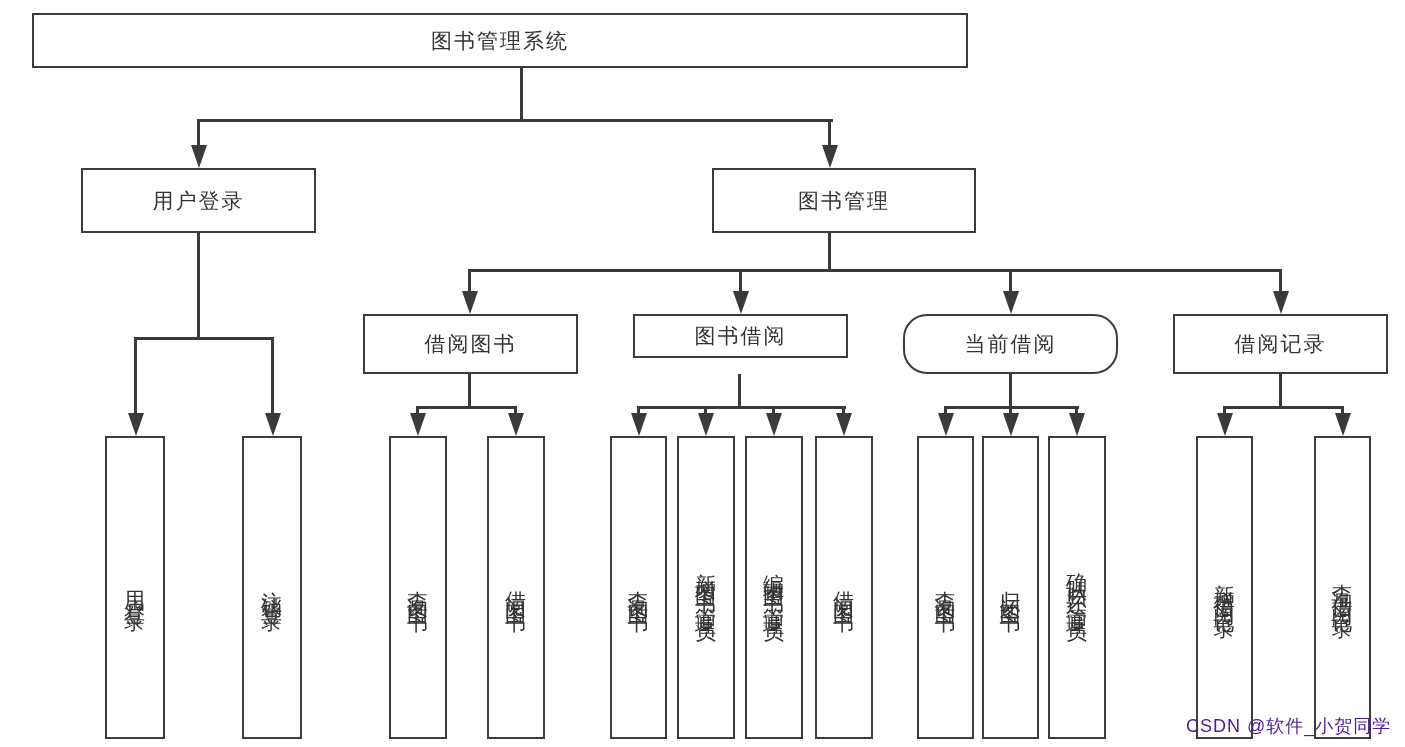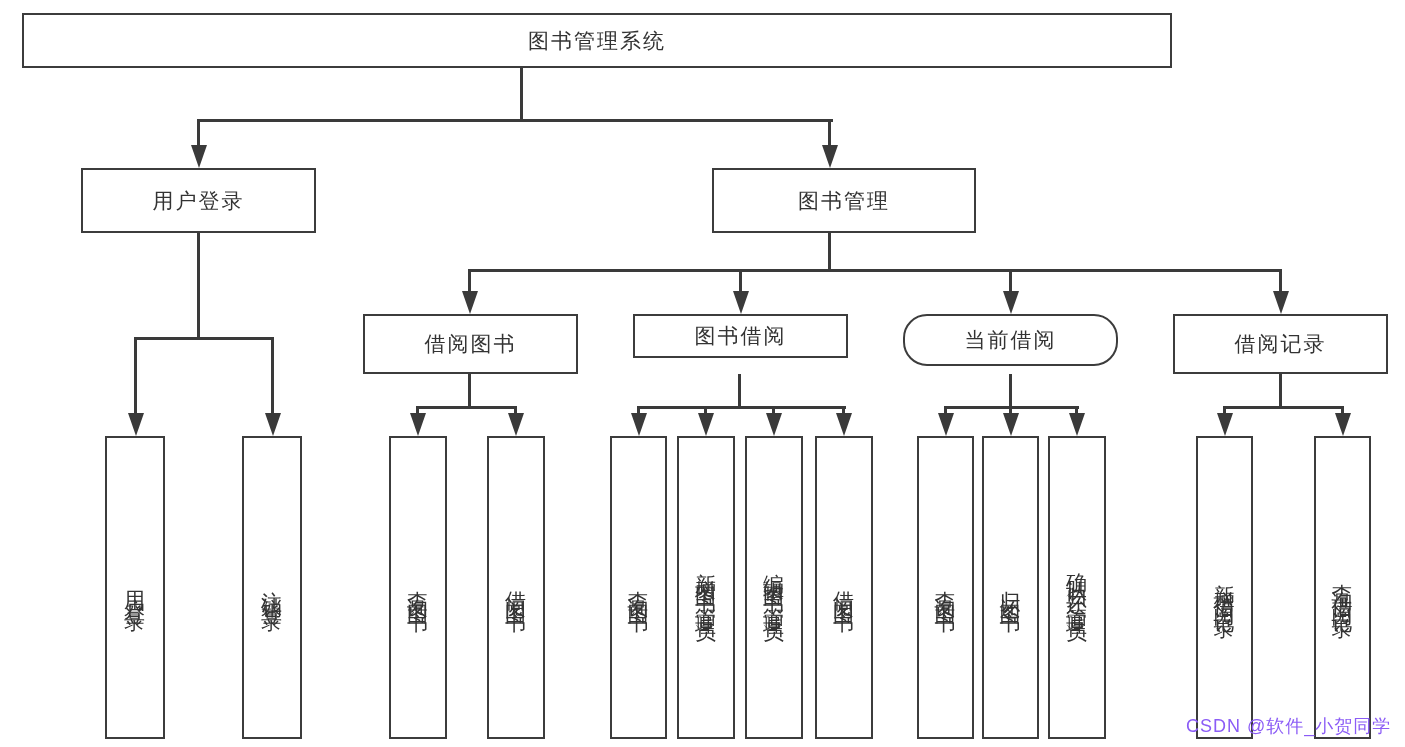--- a/index.html
+++ b/index.html
@@ -15,46 +15,46 @@
     font-size:21px;letter-spacing:7px;line-height:1.0;
   }
   .ln{position:absolute;background:#3a3a3a;}
   .arw{
     position:absolute;width:0;height:0;
     border-left:8.5px solid transparent;border-right:8.5px solid transparent;
     border-top:23px solid #3a3a3a;transform:translateX(-50%);
   }
   .watermark{
     position:absolute;left:1186px;top:714px;
-    font-size:18px;color:#8b5cf6;letter-spacing:1px;white-space:nowrap;
+    font-size:18px;color:#4c1d95;letter-spacing:1px;white-space:nowrap;
   }
 </style>
 </head>
 <body>
 
 <div class="canvas">
 
-  <div class="node" style="left:22px;top:13px;width:1150px;height:55px;">
+  <div class="node" style="left:32px;top:13px;width:936px;height:55px;">
       <span>图书管理系统</span>
     </div>
 
   <div class="node" style="left:81px;top:168px;width:235px;height:65px;">
       <span>用户登录</span>
     </div>
   <div class="node" style="left:712px;top:168px;width:264px;height:65px;">
       <span>图书管理</span>
     </div>
 
   <div class="node" style="left:363px;top:314px;width:215px;height:60px;">
       <span>借阅图书</span>
     </div>
   <div class="node" style="left:633px;top:314px;width:215px;height:44px;">
       <span>图书借阅</span>
     </div>
-  <div class="node" style="left:903px;top:314px;width:215px;height:52px;border-radius:24px;">
+  <div class="node" style="left:903px;top:314px;width:215px;height:60px;border-radius:24px;">
       <span>当前借阅</span>
     </div>
   <div class="node" style="left:1173px;top:314px;width:215px;height:60px;">
       <span>借阅记录</span>
     </div>
 
   <div class="node leaf" style="left:105px;top:436px;width:60px;height:303px;">
       <span>用户登录</span>
     </div>
   <div class="node leaf" style="left:242px;top:436px;width:60px;height:303px;">

